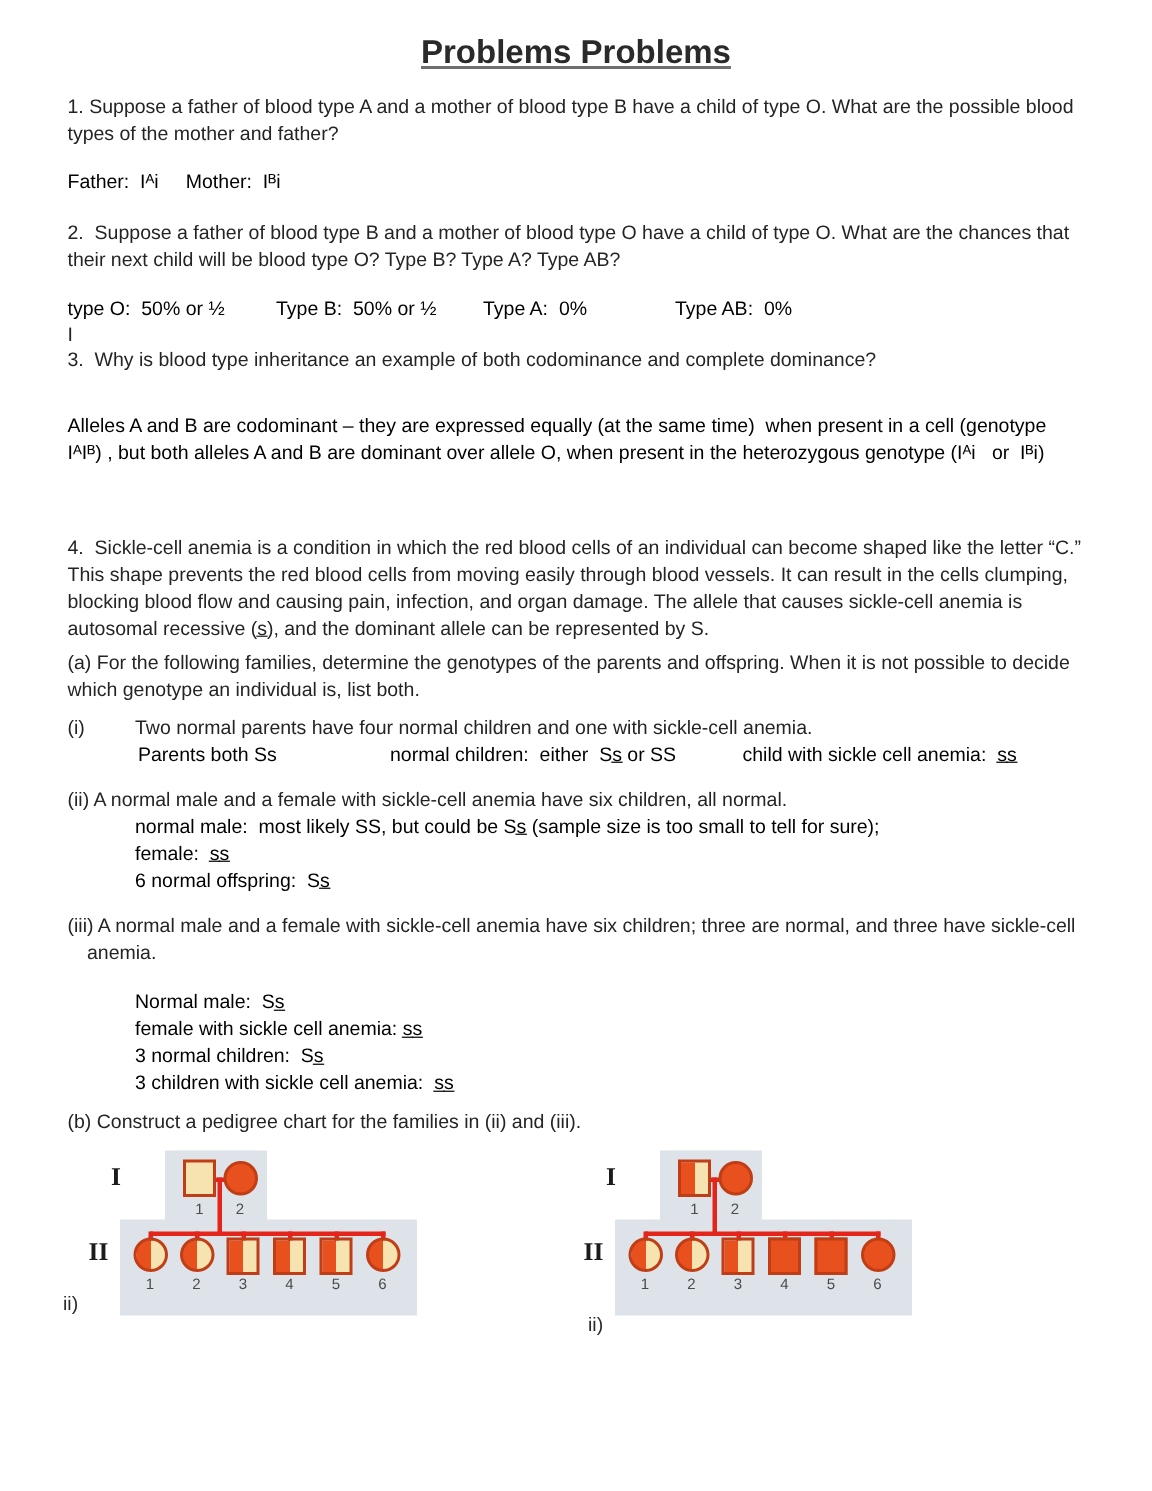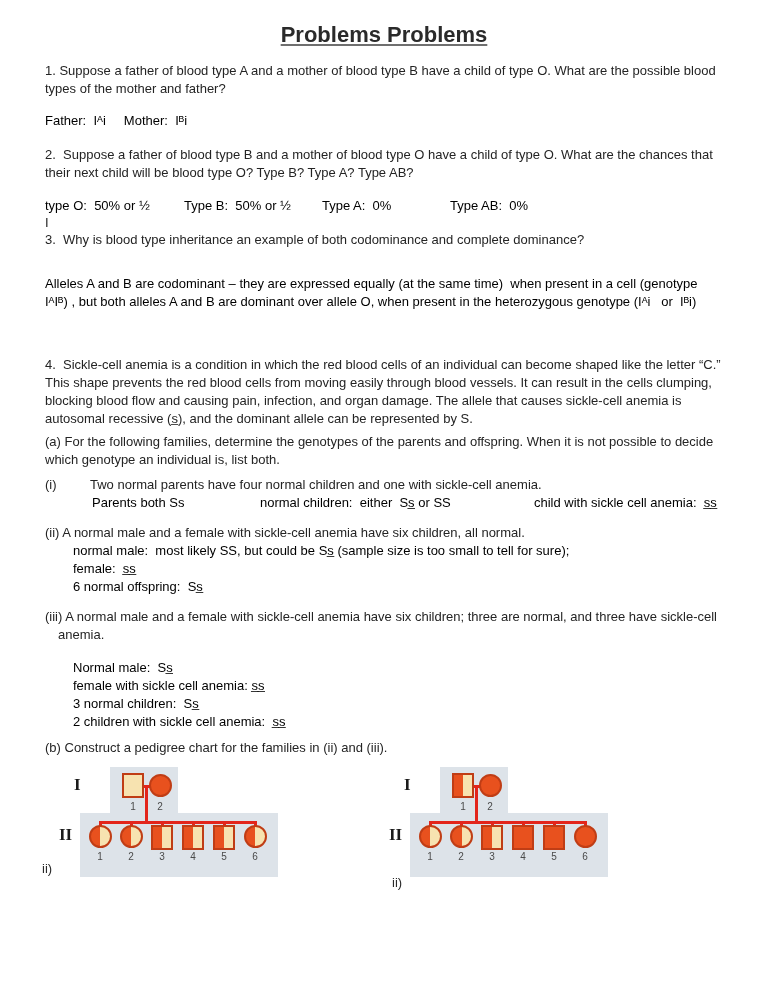--- a/index.html
+++ b/index.html
@@ -17,21 +17,21 @@
   p{margin:0;line-height:18px;white-space:pre-wrap;}
   .red{color:#000000;}
   .mb14{margin-bottom:14px}.mb16{margin-bottom:16px}.mb15{margin-bottom:15px}
   .mb13{margin-bottom:26px}.mb35{margin-bottom:45px}.mb5{margin-bottom:5px}
   .mb7{margin-bottom:7px}.mb12{margin-bottom:12px}.mb8{margin-bottom:8px}
   .tabrow{position:relative;height:18px;line-height:18px;}
   .tabrow span{position:absolute;top:0;white-space:pre;}
   .stray{height:16px;line-height:16px;}
   .irow{display:flex;line-height:18px;}
   .ilabel{width:45px;flex:none;}
-  .indent45{margin-left:28px;}
+  .indent45{margin-left:45px;}
   .hang{padding-left:13px;text-indent:-13px;}
   
   .ped-area{position:relative;height:168px;margin-top:8px;}
   .pedigree{position:absolute;width:250px;height:125px;top:2px;}
   .ped-panel{position:absolute;background:#dde3e9;z-index:0;}
   .ped-line{position:absolute;background:#e3251b;z-index:1;}
   .ped-roman{position:absolute;font-family:"Liberation Serif",serif;font-weight:bold;
     font-size:17px;color:#1b1b1b;z-index:2;line-height:18px;}
   .ped-sym{position:absolute;z-index:2;border:2px solid #c03d15;box-sizing:border-box;}
   .ped-sym.circle{border-radius:50%;}
@@ -67,36 +67,36 @@
   <p class="mb5">4.  Sickle-cell anemia is a condition in which the red blood cells of an individual can become shaped like the letter “C.”  This shape prevents the red blood cells from moving easily through blood vessels. It can result in the cells clumping, blocking blood flow and causing pain, infection, and organ damage. The allele that causes sickle-cell anemia is autosomal recessive (s̲), and the dominant allele can be represented by S.</p>
   <p class="mb7">(a) For the following families, determine the genotypes of the parents and offspring. When it is not possible to decide which genotype an individual is, list both.</p>
 
   <div class="irow">
     <span class="ilabel">(i)</span>
     <span>Two normal parents have four normal children and one with sickle-cell anemia.</span>
   </div>
   <div class="tabrow mb12">
     <span class="red" style="left:47px">Parents both Ss</span>
     <span class="red" style="left:215px">normal children:  either  Ss̲ or SS</span>
-    <span class="red" style="left:489px">child with sickle cell anemia:  s̲s̲</span>
+    <span class="red" style="left:450px">child with sickle cell anemia:  s̲s̲</span>
   </div>
 
   <p>(ii) A normal male and a female with sickle-cell anemia have six children, all normal.</p>
   <div class="indent45 mb12">
     <p class="red">normal male:  most likely SS, but could be Ss̲ (sample size is too small to tell for sure);</p>
     <p class="red">female:  s̲s̲</p>
     <p class="red">6 normal offspring:  Ss̲</p>
   </div>
 
   <p class="hang mb15">(iii) A normal male and a female with sickle-cell anemia have six children; three are normal, and three have sickle-cell anemia.</p>
   <div class="indent45 mb8">
     <p class="red">Normal male:  Ss̲</p>
     <p class="red">female with sickle cell anemia: s̲s̲</p>
     <p class="red">3 normal children:  Ss̲</p>
-    <p class="red">2 children with sickle cell anemia:  s̲s̲</p>
+    <p class="red">3 children with sickle cell anemia:  s̲s̲</p>
   </div>
 
   <p>(b) Construct a pedigree chart for the families in (ii) and (iii).</p>
 
   <div class="ped-area">
     <div class="pedigree" id="ped0" style="left:-5px">
         <div class="ped-panel" style="left: 70px; top: 0px; width: 68px; height: 50px;"></div>
         <div class="ped-panel" style="left: 40px; top: 46px; width: 198px; height: 64px;"></div>
         <div class="ped-roman" style="left: 34px; top: 9px;">I</div>
         <div class="ped-roman" style="left: 19px; top: 59px;">II</div>

